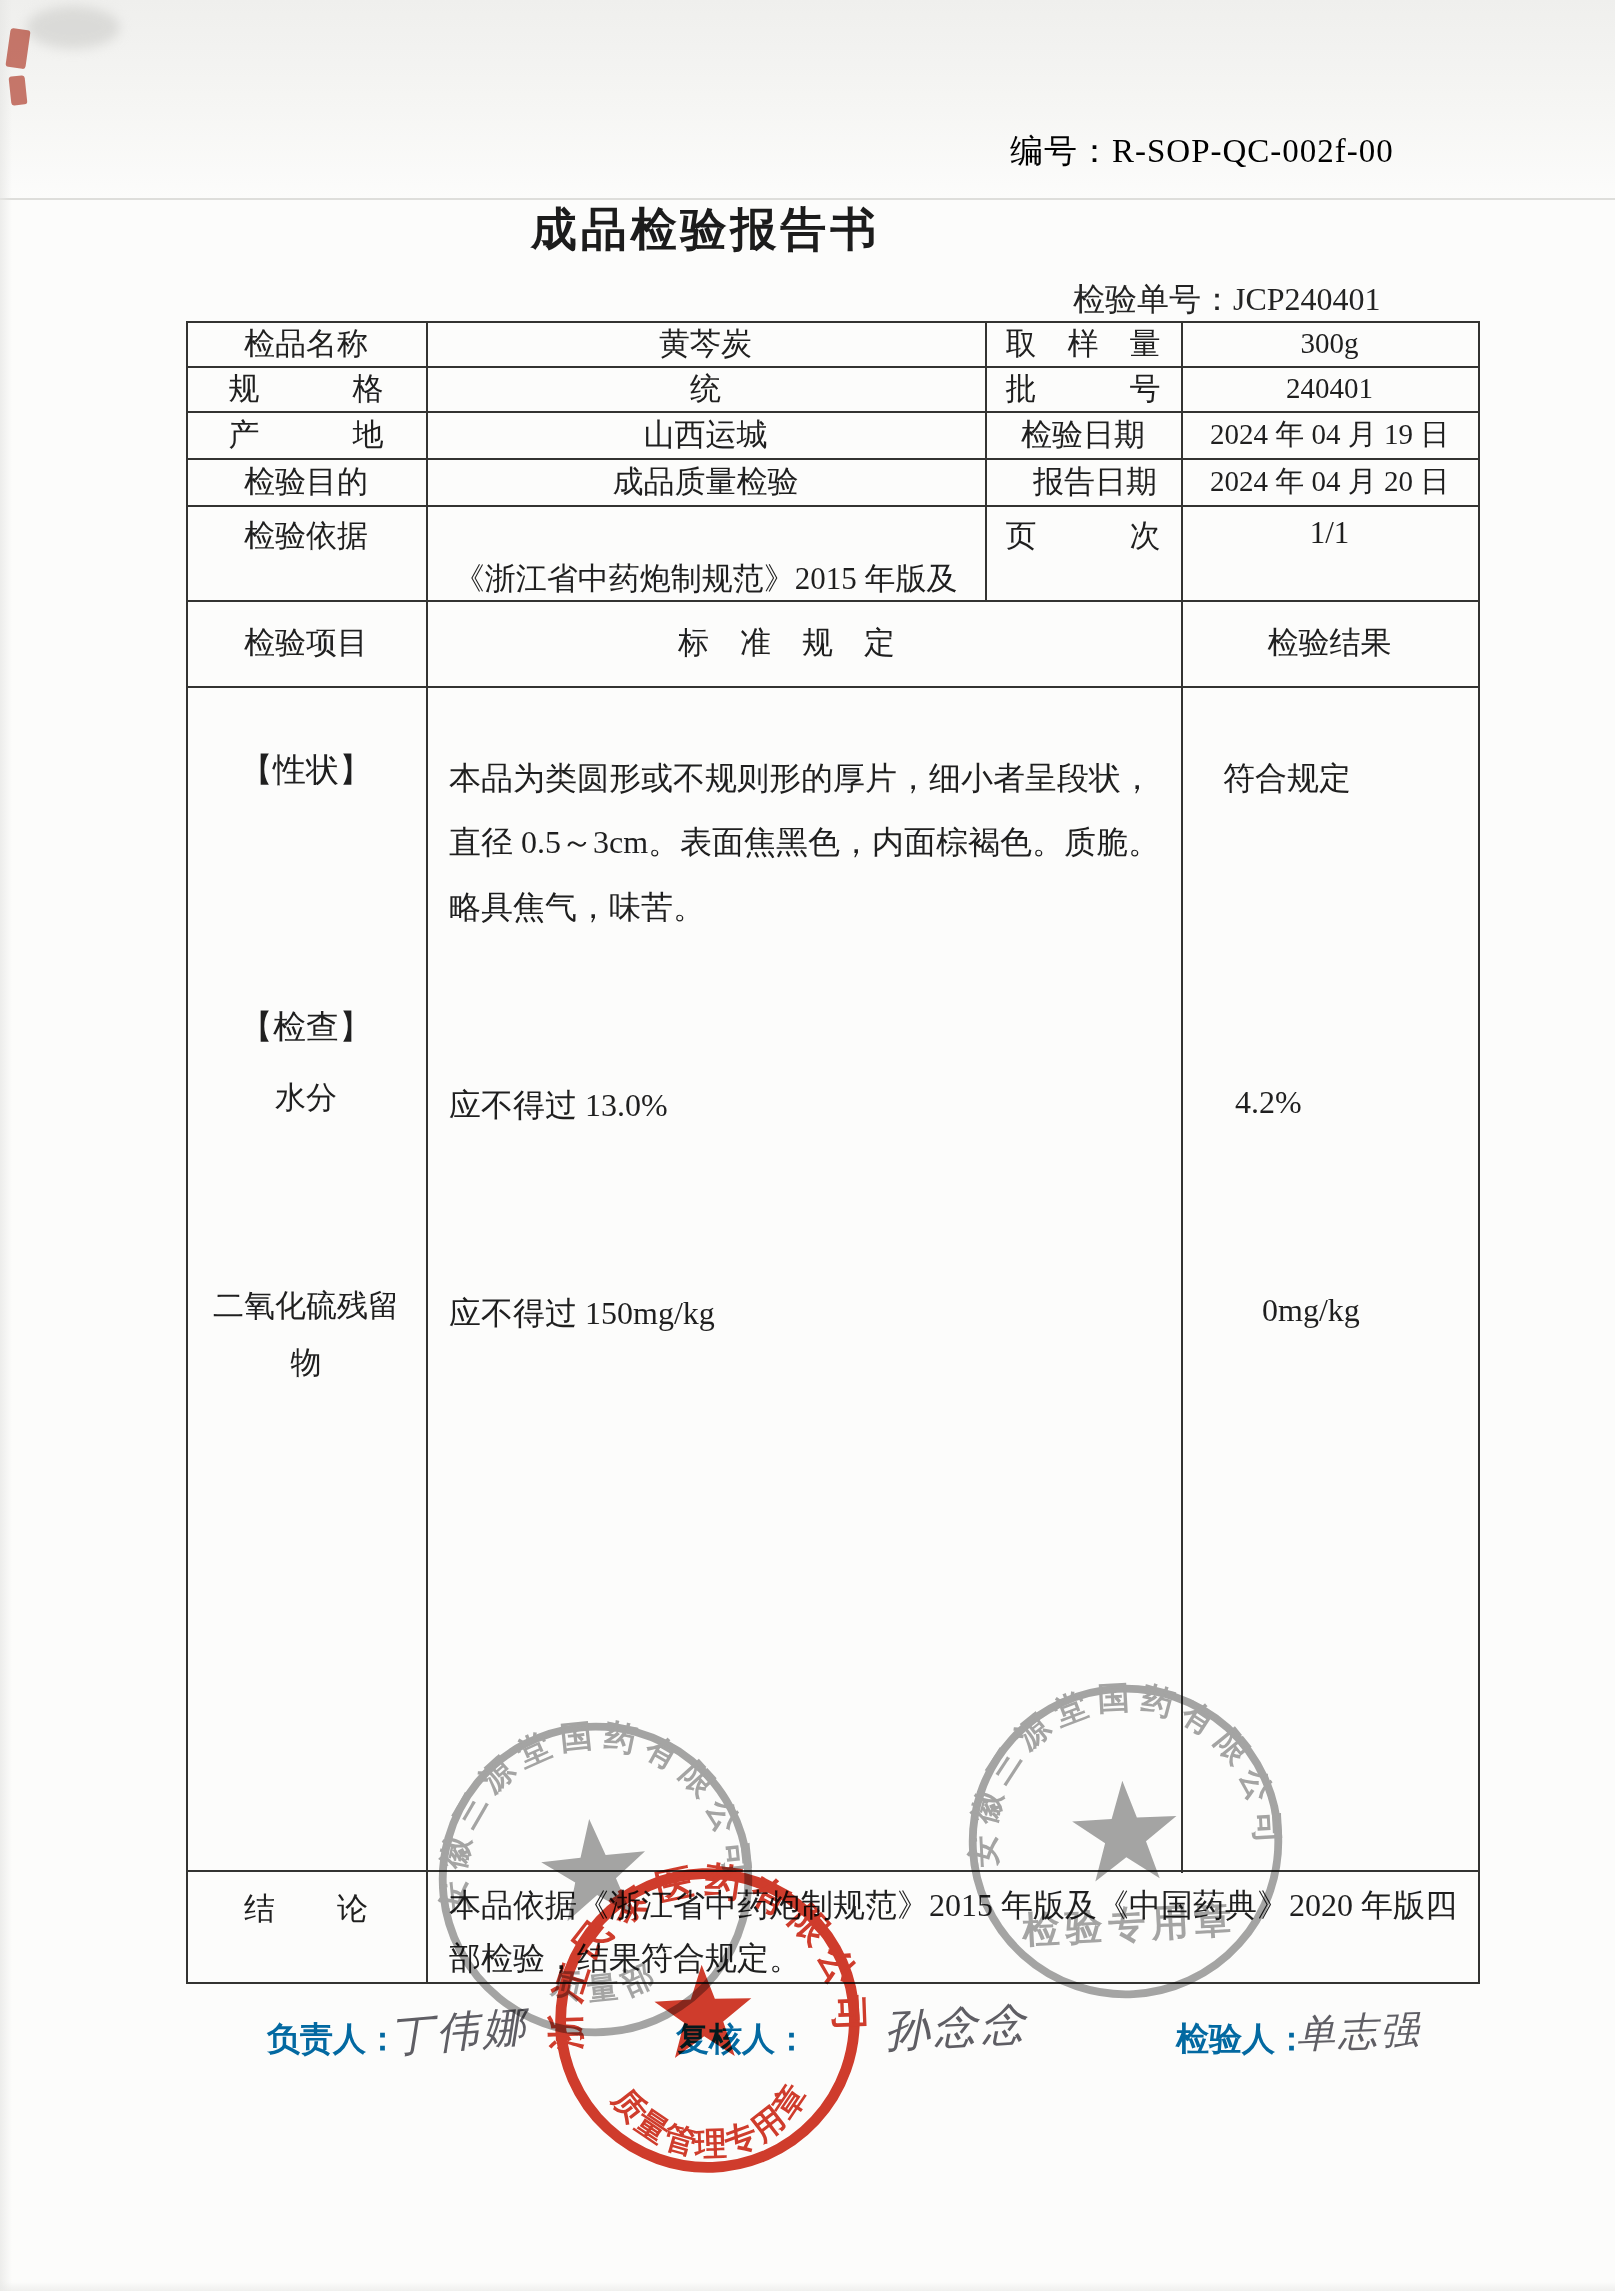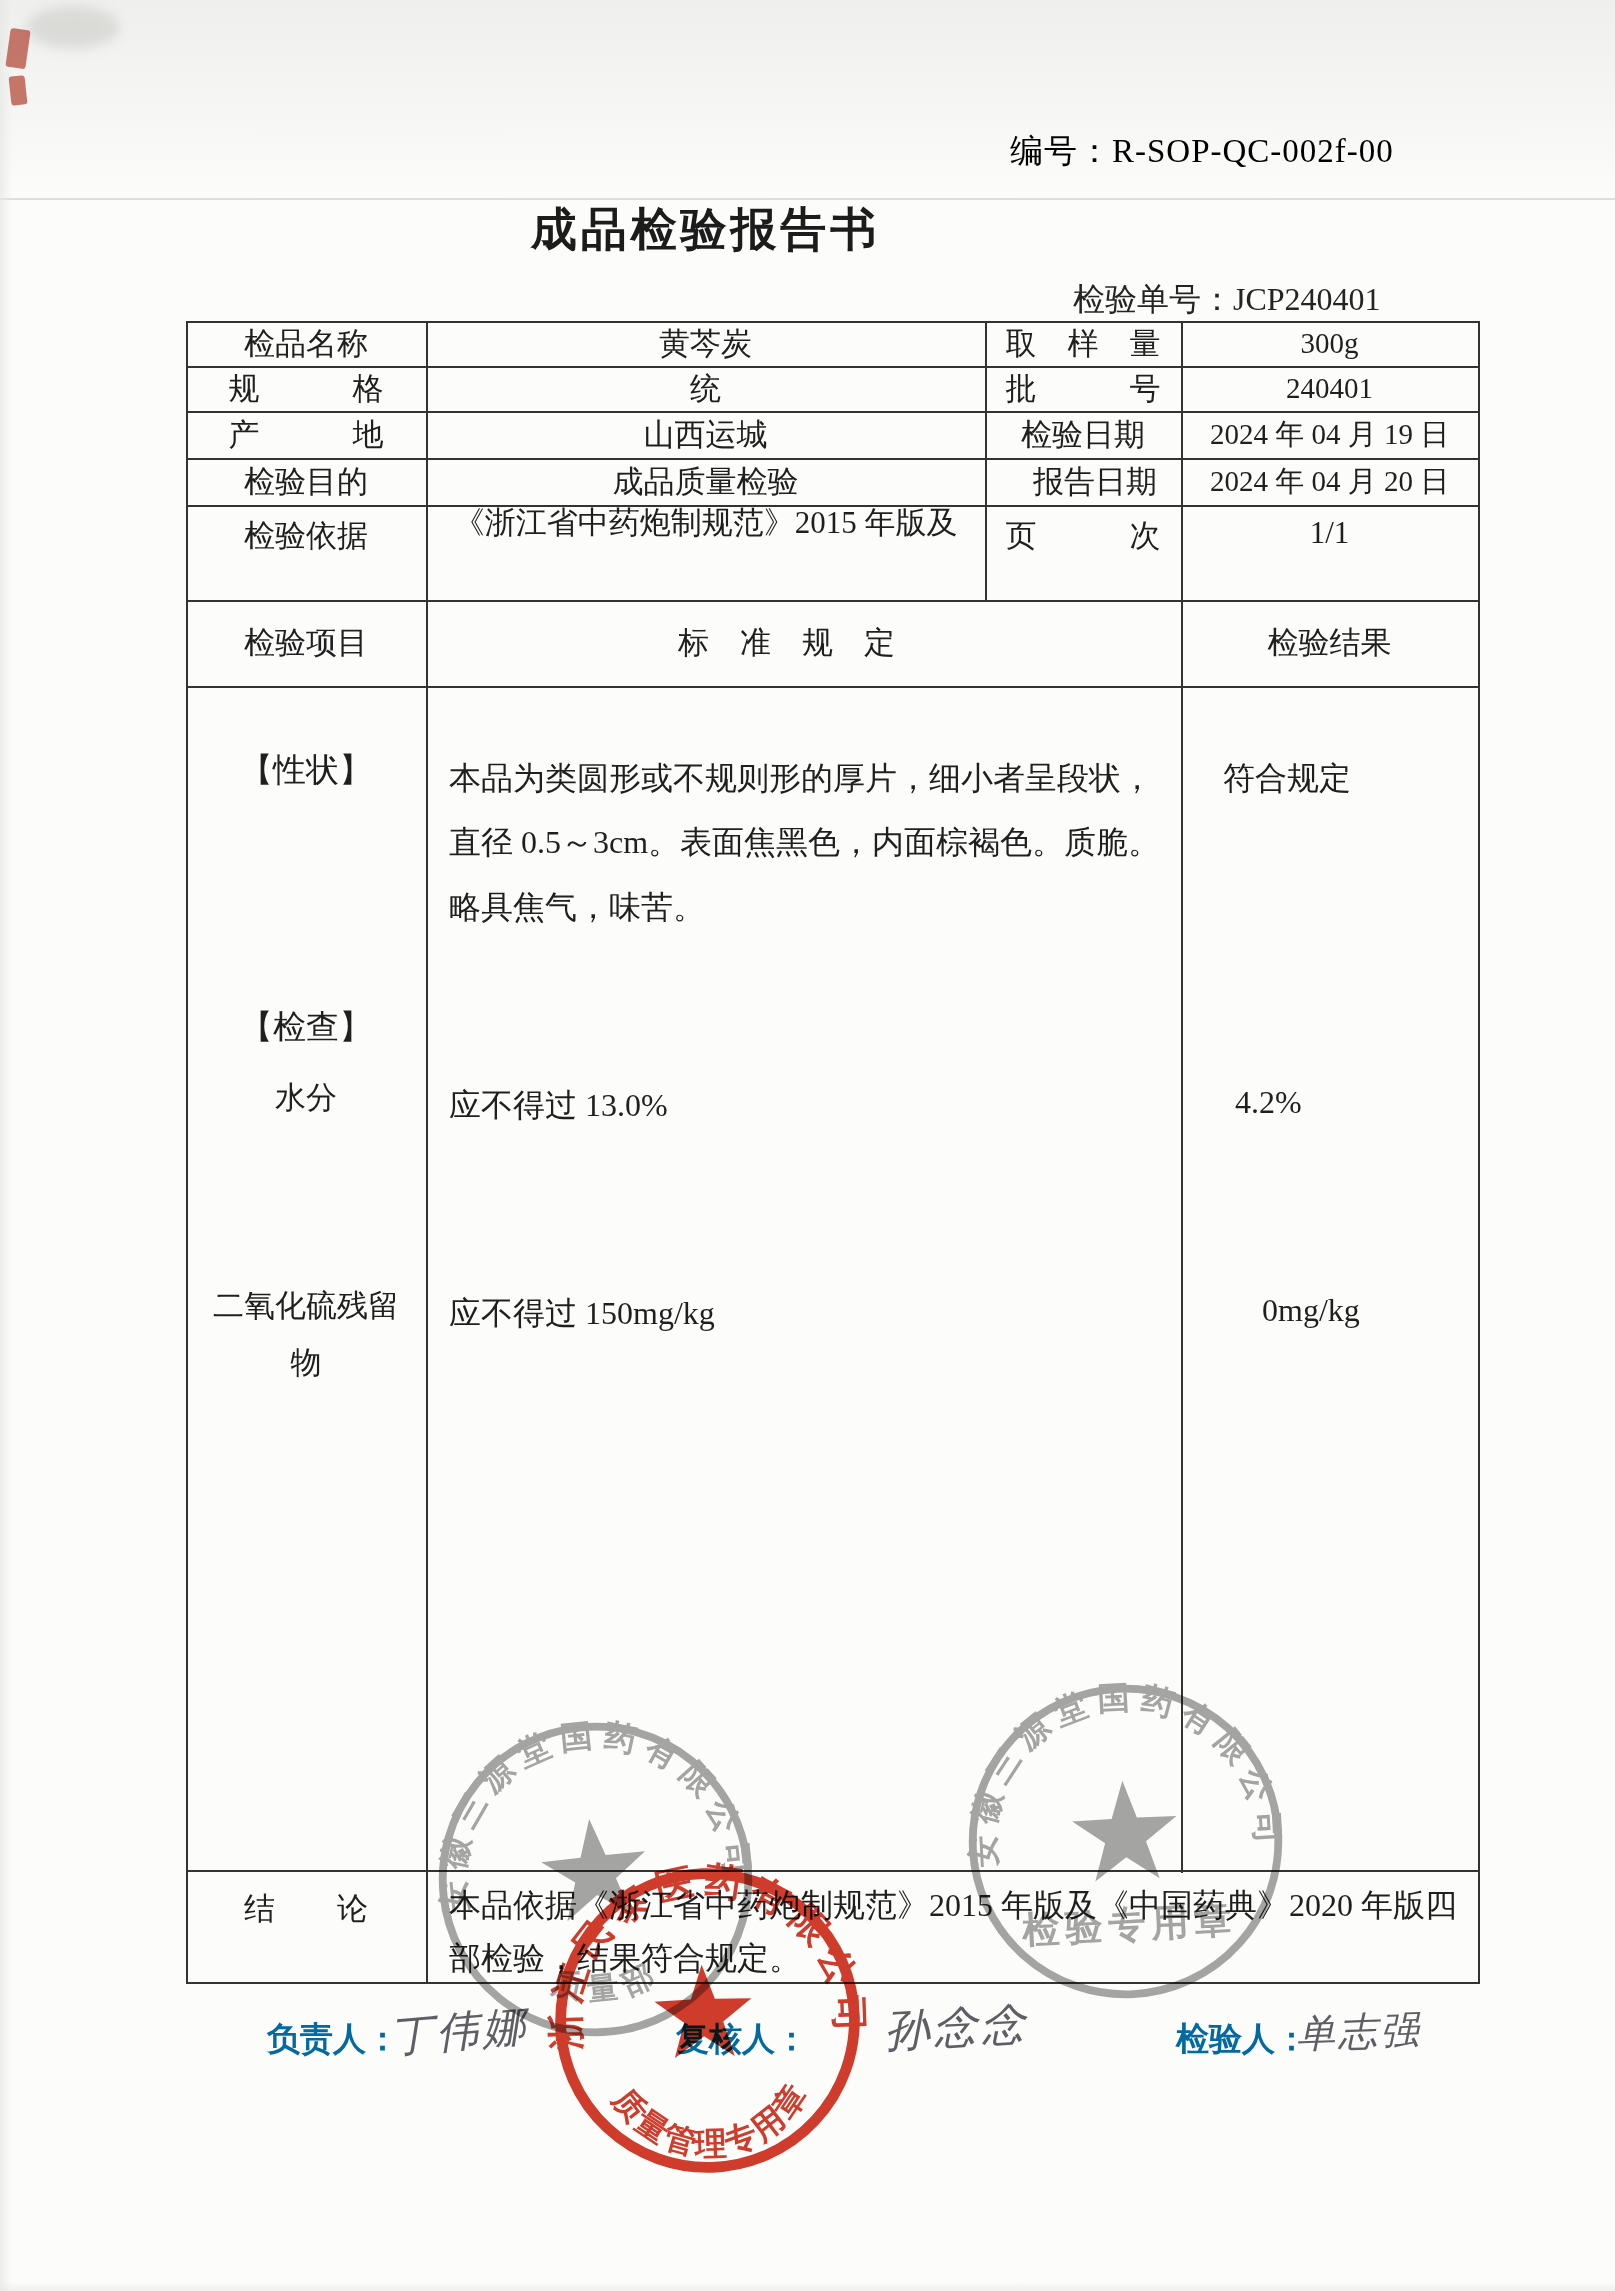--- a/index.html
+++ b/index.html
@@ -99,21 +99,21 @@
   <div class="cell" style="left:426px;top:411px;width:559px;height:47px;">山西运城</div>
   <div class="cell" style="left:985px;top:411px;width:196px;height:47px;">检验日期</div>
   <div class="cell small" style="left:1181px;top:411px;width:297px;height:47px;">2024 年 04 月 19 日</div>
 
   <div class="cell" style="left:186px;top:458px;width:240px;height:47px;">检验目的</div>
   <div class="cell" style="left:426px;top:458px;width:559px;height:47px;">成品质量检验</div>
   <div class="cell" style="left:985px;top:458px;width:196px;height:47px;padding-left:12px;">报告日期</div>
   <div class="cell small" style="left:1181px;top:458px;width:297px;height:47px;">2024 年 04 月 20 日</div>
 
   <div class="cell topal" style="left:186px;top:505px;width:240px;height:95px;">检验依据</div>
-  <div class="twoline" style="left:426px;top:475px;width:559px;height:95px;">
+  <div class="twoline" style="left:426px;top:531px;width:559px;height:95px;">
     <span>《浙江省中药炮制规范》2015 年版及</span>
   </div>
   <div class="cell topal" style="left:985px;top:505px;width:196px;height:95px;border-radius:32px;">页　　　次</div>
   <div class="cell topal" style="left:1181px;top:505px;width:297px;height:95px;">1/1</div>
 
   <div class="cell" style="left:186px;top:600px;width:240px;height:86px;">检验项目</div>
   <div class="cell" style="left:409px;top:600px;width:755px;height:86px;">标　准　规　定</div>
   <div class="cell" style="left:1181px;top:600px;width:297px;height:86px;">检验结果</div>
 
   <div class="cell" style="left:186px;top:747px;width:240px;height:47px;font-size:33px;">【性状】</div>

